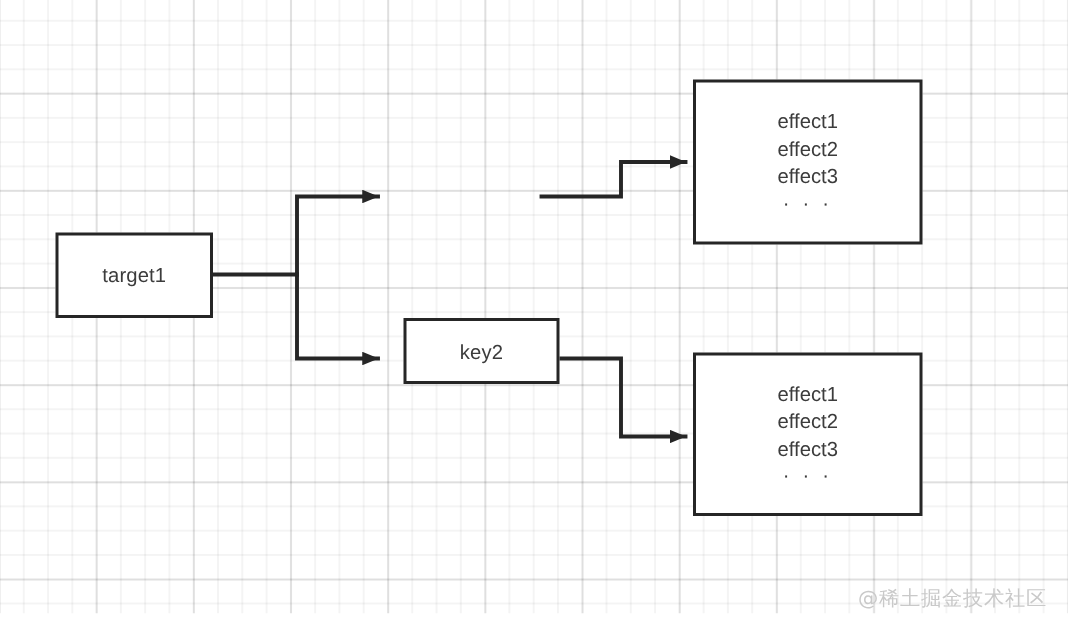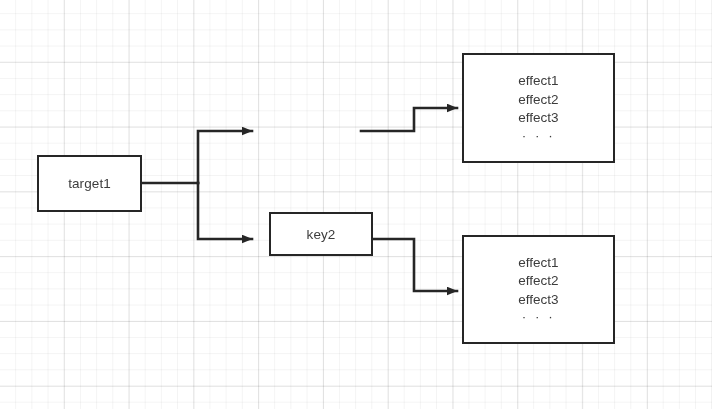--- a/index.html
+++ b/index.html
@@ -147,14 +147,15 @@
     <span class="effect-ellipsis">· · ·</span>
   </div>
 
   <div class="node" id="node-effects-2">
     <span class="effect-line">effect1</span>
     <span class="effect-line">effect2</span>
     <span class="effect-line">effect3</span>
     <span class="effect-ellipsis">· · ·</span>
   </div>
 
+  <div id="watermark">@稀土掘金技术社区</div>
 
 </div>
 
 </body></html>

